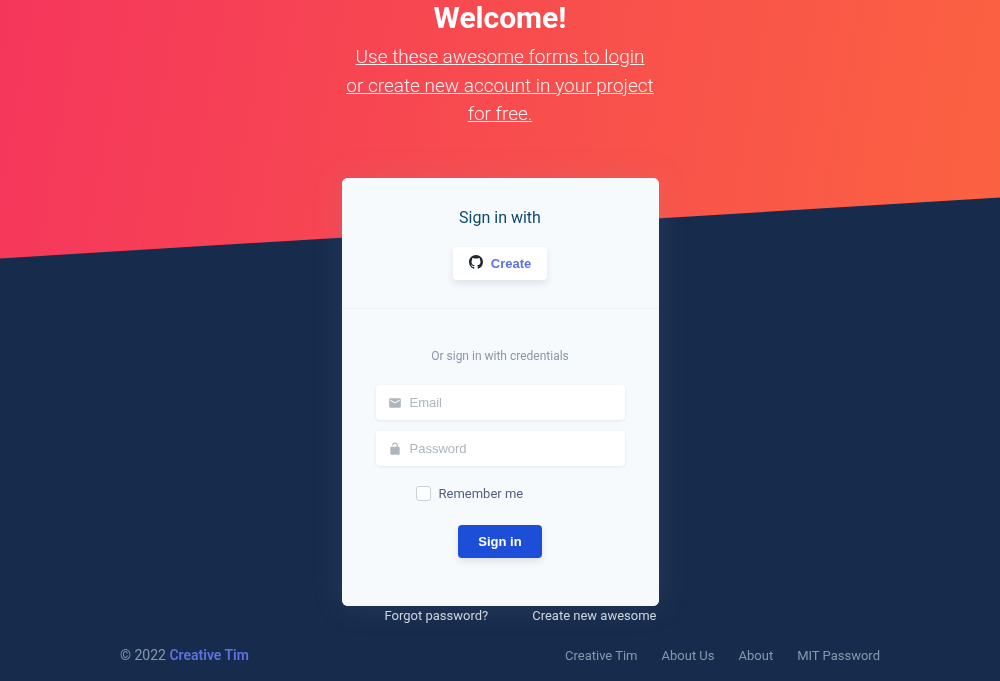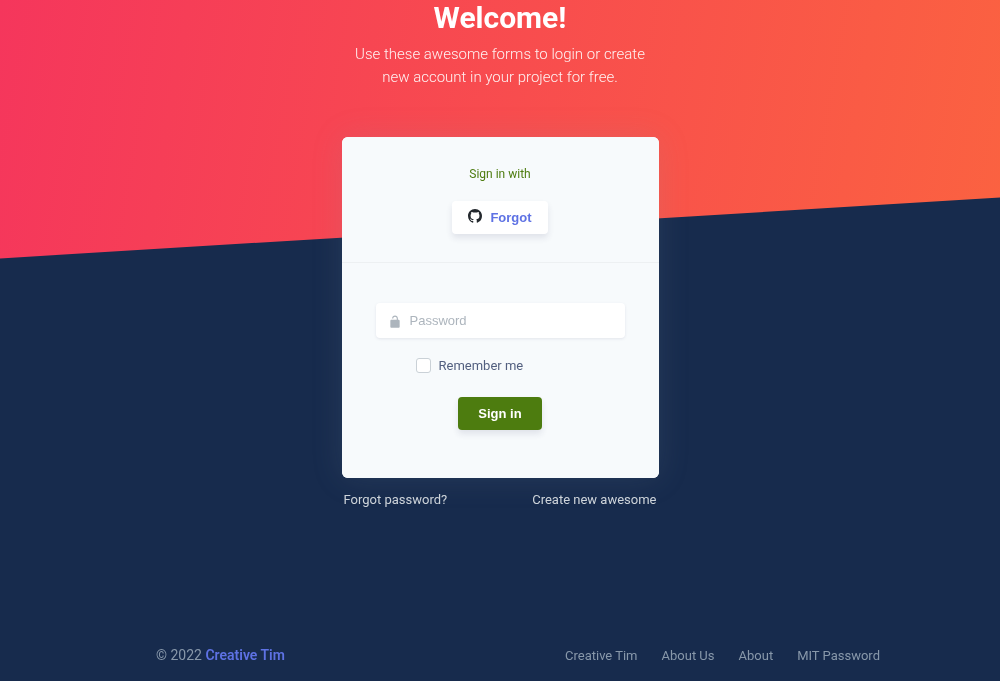--- a/index.html
+++ b/index.html
@@ -36,43 +36,44 @@
       text-align: center;
       color: #fff;
       margin-bottom: 49px;
     }
     .welcome-title {
       font-size: 30px;
       font-weight: 700;
       margin-bottom: 8px;
     }
     .welcome-subtitle {
-      font-size: 15px;
+      font-size: 19px;
       font-weight: 300;
       line-height: 1.5;
       max-width: 310px;
       margin: 0 auto;
       opacity: 0.92;
+      text-decoration: underline;
     }
     .card {
       background: #fff;
       border-radius: 6px;
       width: 317px;
       box-shadow: 0 0 2rem 0 rgba(136, 152, 170, 0.15);
       overflow: hidden;
     }
     .card-header {
       background: #f7fafc;
       padding: 30px 20px 28px;
       text-align: center;
       border-bottom: 1px solid rgba(0,0,0,0.04);
     }
     .signin-with {
-      font-size: 12px;
-      color: #4d7c0f;
+      font-size: 16px;
+      color: #0c4a6e;
       margin-bottom: 20px;
     }
     .social-buttons {
       display: flex;
       justify-content: center;
       gap: 6px;
     }
     .social-btn {
       display: inline-flex;
       align-items: center;
@@ -141,57 +142,57 @@
       border: 1px solid #cad1d7;
       border-radius: 3px;
       background: #fff;
       cursor: pointer;
     }
     .remember-label {
       font-size: 13px;
       color: #525f7f;
     }
     .signin-btn {
-      background: #4d7c0f;
+      background: #1d4ed8;
       color: #fff;
       border: none;
       padding: 9px 20px;
       border-radius: 4px;
       font-size: 13px;
       font-weight: 600;
       cursor: pointer;
       box-shadow: 0 4px 6px rgba(50, 50, 93, 0.11);
     }
     .card-links {
       width: 317px;
       display: flex;
-      justify-content: space-between;
-      margin-top: 14px;
+      justify-content: flex-end;
+      margin-top: 2px;
       padding: 0 2px;
+      gap: 44px;
     }
     .card-link {
       font-size: 13px;
       color: #ced4da;
       text-decoration: none;
       cursor: pointer;
     }
     .footer {
       position: absolute;
       bottom: 18px;
       left: 0;
       right: 0;
       display: flex;
       justify-content: space-between;
       align-items: center;
       padding: 0 120px;
       font-size: 14px;
     }
     .footer-left {
       color: #8898aa;
-      margin-left: 36px;
     }
     .footer-brand {
       color: #5e72e4;
       font-weight: 600;
       cursor: pointer;
     }
     .footer-right {
       display: flex;
       gap: 24px;
     }
@@ -215,27 +216,36 @@
   <div class="card">
     <div class="card-header">
       <div class="signin-with">Sign in with</div>
       <div class="social-buttons">
         <button class="social-btn">
           <span>
             <svg viewBox="0 0 16 16" fill="#24292e">
                 <path d="M8 0C3.58 0 0 3.58 0 8c0 3.54 2.29 6.53 5.47 7.59.4.07.55-.17.55-.38 0-.19-.01-.82-.01-1.49-2.01.37-2.53-.49-2.69-.94-.09-.23-.48-.94-.82-1.13-.28-.15-.68-.52-.01-.53.63-.01 1.08.58 1.23.82.72 1.21 1.87.87 2.33.66.07-.52.28-.87.51-1.07-1.78-.2-3.64-.89-3.64-3.95 0-.87.31-1.59.82-2.15-.08-.2-.36-1.02.08-2.12 0 0 .67-.21 2.2.82.64-.18 1.32-.27 2-.27.68 0 1.36.09 2 .27 1.53-1.04 2.2-.82 2.2-.82.44 1.1.16 1.92.08 2.12.51.56.82 1.27.82 2.15 0 3.07-1.87 3.75-3.65 3.95.29.25.54.73.54 1.48 0 1.07-.01 1.93-.01 2.2 0 .21.15.46.55.38A8.013 8.013 0 0016 8c0-4.42-3.58-8-8-8z"></path>
               </svg>
           </span>
-          <span>Forgot</span>
+          <span>Create</span>
         </button>
       </div>
     </div>
 
     <div class="card-body">
-
+      <div class="credentials-label">Or sign in with credentials</div>
+
+      <div class="input-group">
+        <span class="input-icon">
+          <svg viewBox="0 0 24 24" fill="currentColor">
+              <path d="M20 4H4c-1.1 0-2 .9-2 2v12c0 1.1.9 2 2 2h16c1.1 0 2-.9 2-2V6c0-1.1-.9-2-2-2zm0 4l-8 5-8-5V6l8 5 8-5v2z"></path>
+            </svg>
+        </span>
+        <input type="email" class="form-input" placeholder="Email" style="">
+      </div>
 
       <div class="input-group">
         <span class="input-icon">
           <svg viewBox="0 0 24 24" fill="currentColor">
               <path d="M12 17c1.1 0 2-.9 2-2s-.9-2-2-2-2 .9-2 2 .9 2 2 2zm6-9h-1V6c0-2.76-2.24-5-5-5S7 3.24 7 6h2c0-1.66 1.34-3 3-3s3 1.34 3 3v2H6c-1.1 0-2 .9-2 2v10c0 1.1.9 2 2 2h12c1.1 0 2-.9 2-2V10c0-1.1-.9-2-2-2z"></path>
             </svg>
         </span>
         <input type="password" class="form-input" placeholder="Password" style="">
       </div>
 

